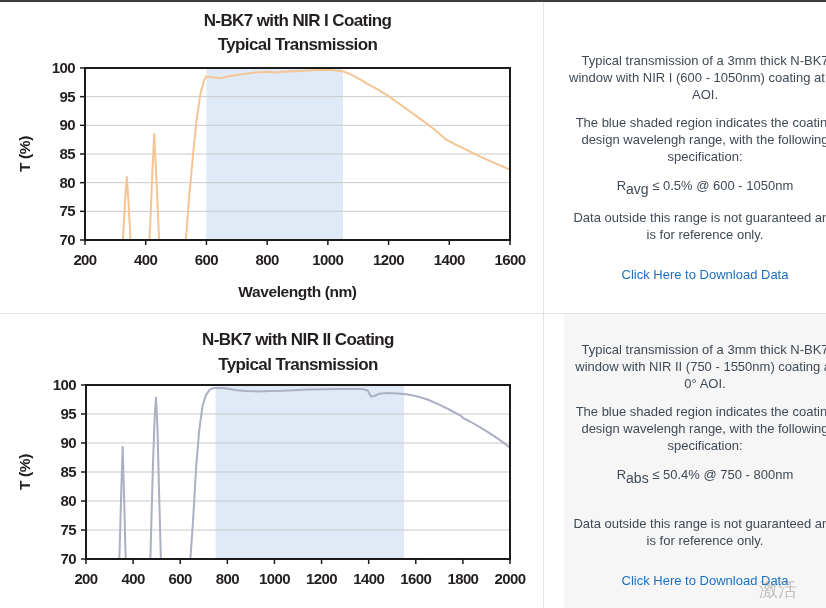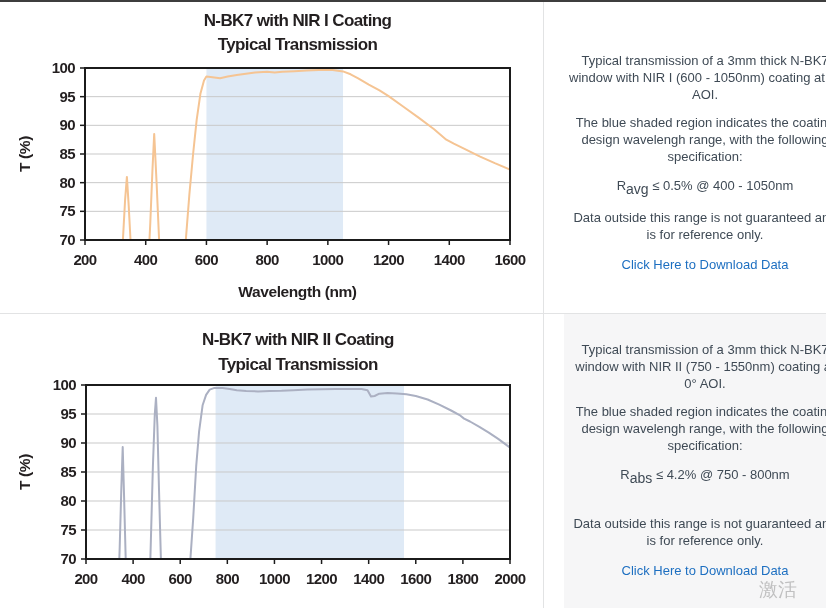--- a/index.html
+++ b/index.html
@@ -17,21 +17,21 @@
 
   .panel { position:absolute; left:564px; width:282px; box-sizing:border-box;
            text-align:center; color:#3f4a55; font-size:13px; line-height:17px; }
   #panel1 { top:2px;  height:311px; padding:50px 4px 0 4px; background:#ffffff; }
   #panel2 { top:314px; height:294px; padding:27px 4px 0 4px; background:#f6f6f7; }
   .panel p { margin:0 0 11px 0; }
   .panel .spec-block { margin:12px 0 11px 0; }
   .panel .spec { line-height:17px; }
   .panel .spec sub { font-size:14px; }
   .panel .gap-before { margin-top:28px; }
-  .dl-link { color:#1d6fc1; cursor:pointer; text-decoration:none; display:inline-block; margin-top:2px; }
+  .dl-link { color:#1d6fc1; cursor:pointer; text-decoration:none; display:inline-block; margin-top:12px; }
 
   svg text { font-family:"Liberation Sans", sans-serif; fill:#231f20; font-weight:bold; }
   svg .ctitle  { font-size:17px; letter-spacing:-0.6px; }
   svg .tick    { font-size:15px; letter-spacing:-0.6px; }
   svg .axlabel { font-size:15.5px; letter-spacing:-0.4px; }
 
   .watermark { position:absolute; left:752px; top:535px; width:74px; height:65px;
                overflow:hidden; pointer-events:none;margin-top:44px; }
   .wm1 { font-size:19px; line-height:22px; margin-left:7px; opacity:0.5; }
   .wm2 { font-size:15.5px; line-height:20px; margin-top:16px; white-space:nowrap; opacity:0.45; }
@@ -137,31 +137,31 @@
         <text x="510" y="270" text-anchor="middle" class="tick">2000</text>
         <text x="298" y="31" text-anchor="middle" class="ctitle">N-BK7 with NIR II Coating</text>
         <text x="298" y="56" text-anchor="middle" class="ctitle">Typical Transmission</text>
         <text x="30" y="158" text-anchor="middle" class="axlabel" transform="rotate(-90 30 158)">T (%)</text>
       </svg></div>
 
   <div class="panel" id="panel1" style="color: rgb(63, 74, 85);">
     <p>Typical transmission of a 3mm thick N-BK7 window with NIR I (600 - 1050nm) coating at 0° AOI.</p>
     <p>The blue shaded region indicates the coating design wavelengh range, with the following specification:</p>
     <div class="spec-block">
-        <div class="spec"><span>R</span><sub>avg</sub><span> ≤ 0.5% @ 400 - 1050nm</span></div>
+        <div class="spec"><span>R</span><sub>avg</sub><span> ≤ 0.5% @ 600 - 1050nm</span></div>
       </div>
     <p>Data outside this range is not guaranteed and is for reference only.</p>
     <a class="dl-link" style="color: rgb(29, 111, 193);">Click Here to Download Data</a>
   </div>
 
   <div class="panel" id="panel2" style="background: rgb(246, 246, 247); color: rgb(63, 74, 85);">
     <p>Typical transmission of a 3mm thick N-BK7 window with NIR II (750 - 1550nm) coating at 0° AOI.</p>
     <p>The blue shaded region indicates the coating design wavelengh range, with the following specification:</p>
     <div class="spec-block">
-        <div class="spec"><span>R</span><sub>abs</sub><span> ≤ 4.2% @ 750 - 800nm</span></div>
+        <div class="spec"><span>R</span><sub>abs</sub><span> ≤ 50.4% @ 750 - 800nm</span></div>
       </div>
     <p class="gap-before">Data outside this range is not guaranteed and is for reference only.</p>
     <a class="dl-link" style="color: rgb(29, 111, 193);">Click Here to Download Data</a>
   </div>
 
   <div class="divider-v" style="background: rgb(226, 227, 228);"></div>
   <div class="divider-h" style="background: rgb(226, 227, 228);"></div>
 
   <div class="watermark">
     <div class="wm1" style="color: rgb(140, 140, 140);">激活</div>

